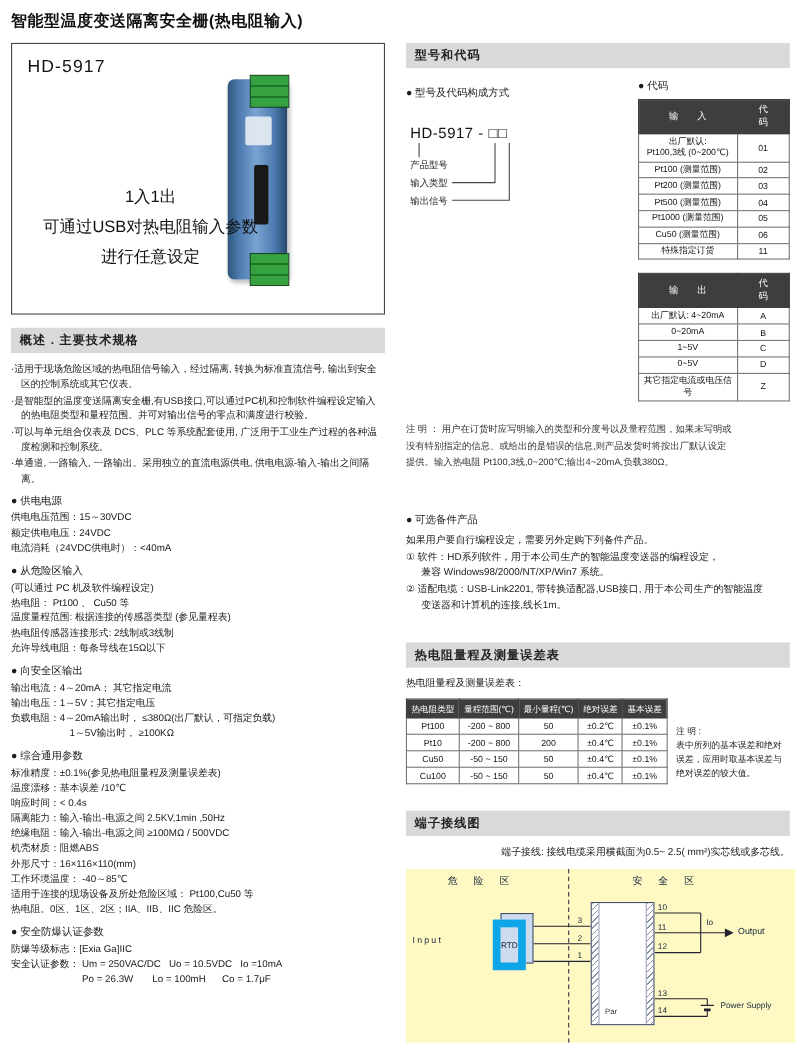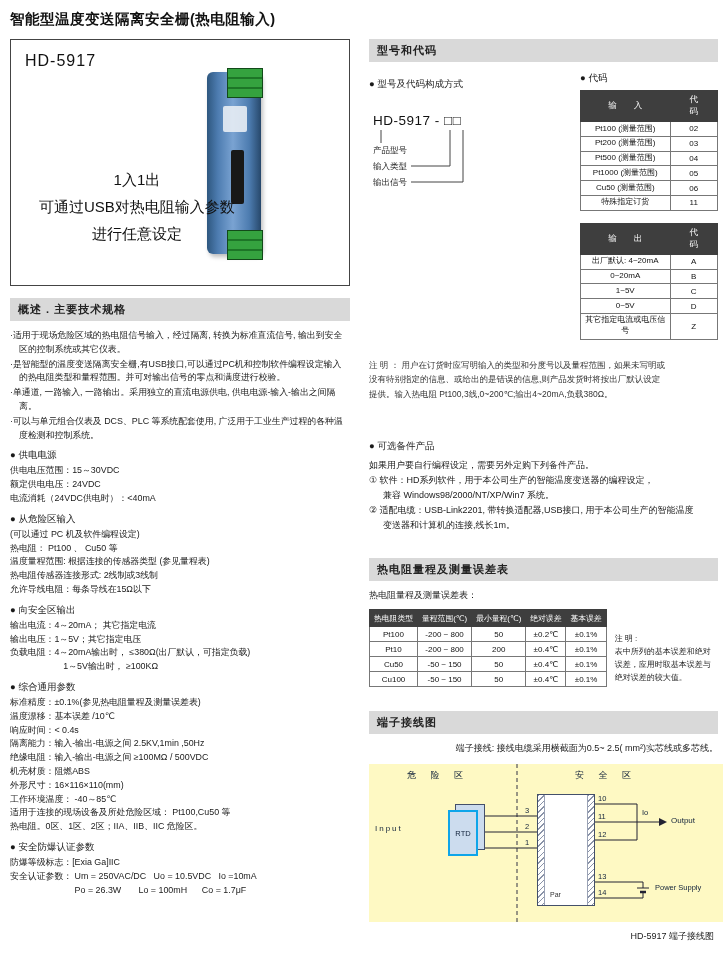--- a/index.html
+++ b/index.html
@@ -83,21 +83,21 @@
   .wd-text { position:absolute; color:#11223a; }
   .wd-danger { left:38px; top:5px; font-size:9px; letter-spacing:6px; }
   .wd-safe { left:206px; top:5px; font-size:9px; letter-spacing:6px; }
   .wd-input { left:6px; top:60px; font-size:8px; letter-spacing:2px; }
   .wd-output { left:302px; top:52px; font-size:8px; }
   .wd-power { left:286px; top:119px; font-size:7.5px; }
   .wd-io { left:273px; top:44px; font-size:7.5px; }
   .wd-par { left:181px; top:127px; font-size:7px; color:#333; }
   .wd-pin { position:absolute; font-size:7.5px; color:#11223a; }
   .wd-rtd-back { position:absolute; left:86px; top:40px; width:30px; height:46px; border:1px solid #44506a; background:#ccdcee; }
-  .wd-rtd { position:absolute; left:79px; top:46px; width:30px; height:46px; border:2px solid #0ea5e9; background:#ccdcee;
+  .wd-rtd { position:absolute; left:79px; top:46px; width:30px; height:46px; border:7px solid #0ea5e9; background:#ccdcee;
     display:flex; align-items:center; justify-content:center; font-size:7.5px; color:#11223a; }
   .wd-device { position:absolute; left:168px; top:30px; width:58px; height:112px; background:#ffffff; border:1px solid #44506a; }
   .wd-device::before, .wd-device::after { content:""; position:absolute; top:0; bottom:0; width:6px;
     background:repeating-linear-gradient(135deg,#8a93a8 0 1px,transparent 1px 4px); }
   .wd-device::before { left:0; border-right:1px solid #9aa2b5; }
   .wd-device::after { right:0; border-left:1px solid #9aa2b5; }
   .wd-svg { position:absolute; left:0; top:0; pointer-events:none; }
   .wd-caption { font-size:9px; text-align:right; margin-top:8px; padding-right:4px; }
 </style>
 </head>
@@ -131,23 +131,23 @@
       </div>
 
       <div class="section-bar">概述 . 主要技术规格</div>
 
       <div class="overview-intro">
 
           <p class="intro-line">·适用于现场危险区域的热电阻信号输入，经过隔离, 转换为标准直流信号, 输出到安全区的控制系统或其它仪表。</p>
 
           <p class="intro-line">·是智能型的温度变送隔离安全栅,有USB接口,可以通过PC机和控制软件编程设定输入的热电阻类型和量程范围。并可对输出信号的零点和满度进行校验。</p>
 
+          <p class="intro-line">·可以与单元组合仪表及 DCS、PLC 等系统配套使用, 广泛用于工业生产过程的各种温度检测和控制系统。</p>
+
           <p class="intro-line">·单通道, 一路输入, 一路输出。采用独立的直流电源供电, 供电电源-输入-输出之间隔离。</p>
-
-          <p class="intro-line">·可以与单元组合仪表及 DCS、PLC 等系统配套使用, 广泛用于工业生产过程的各种温度检测和控制系统。</p>
         </div>
 
       <div class="overview-groups">
 
           <div class="spec-group">
             <div class="group-title">●  供电电源</div>
             <div class="group-lines">
 
                 <div class="spec-line">供电电压范围：15～30VDC</div>
 
@@ -253,20 +253,25 @@
 
           <table class="code-table">
             <thead>
               <tr>
                 <th>输　　入</th>
                 <th>代码</th>
               </tr>
             </thead>
             <tbody>
 
+                <tr>
+                  <td class="lbl">出厂默认:
+Pt100,3线 (0~200℃)</td>
+                  <td class="code">01</td>
+                </tr>
 
                 <tr>
                   <td class="lbl">Pt100 (测量范围)</td>
                   <td class="code">02</td>
                 </tr>
 
                 <tr>
                   <td class="lbl">Pt200 (测量范围)</td>
                   <td class="code">03</td>
                 </tr>

